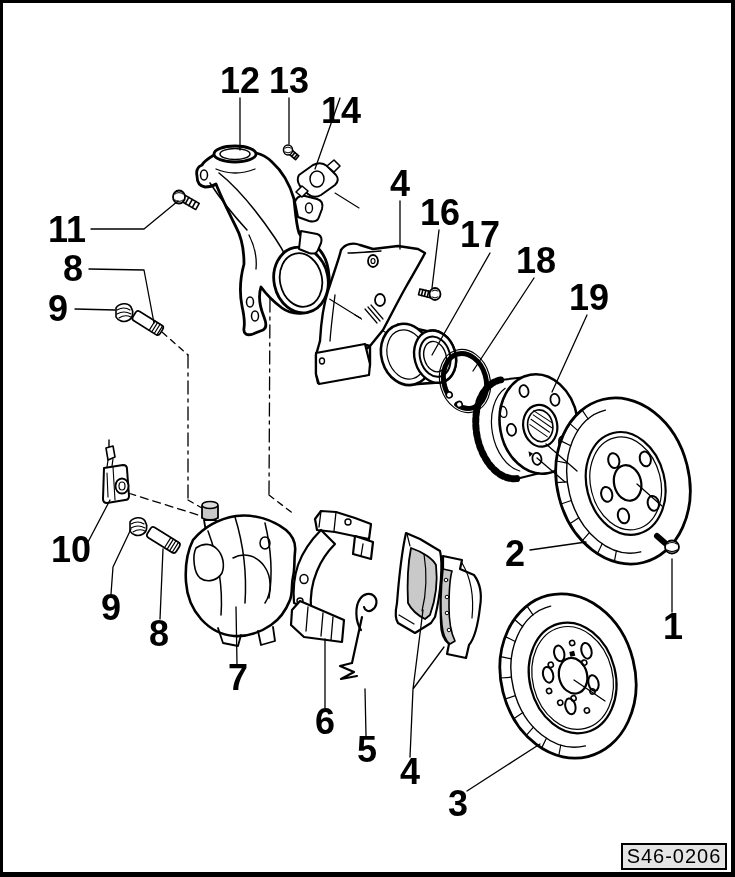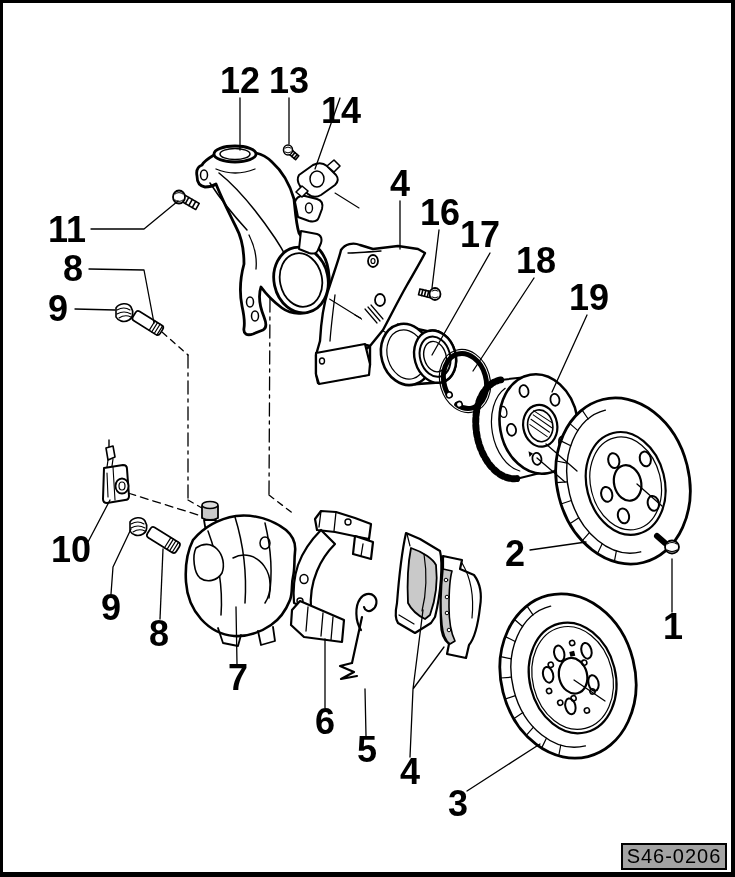--- a/index.html
+++ b/index.html
@@ -8,21 +8,21 @@
   .frame{position:absolute;left:0;top:0;width:735px;height:877px;
          border-top:3px solid #000;border-left:3px solid #000;
          border-right:4px solid #000;border-bottom:5px solid #000;
          box-sizing:border-box;background:#fff;}
   svg{position:absolute;left:0;top:0;}
   .callout{position:absolute;transform:translate(-50%,-50%);
            font-size:36px;font-weight:700;color:#000;line-height:1;
            font-family:"Liberation Sans",sans-serif;white-space:nowrap;}
   .codebox{position:absolute;left:618px;top:840px;width:106px;height:27px;
            border:2px solid #000;box-sizing:border-box;display:flex;
-           align-items:center;justify-content:center;background:#a3a3a3;
+           align-items:center;justify-content:center;background:#e5e5e5;
            font-size:20px;letter-spacing:1px;color:#000;}
 </style>
 </head>
 <body>
 
 <div class="frame">
 <svg width="735" height="877" viewBox="0 0 735 877">
   <g fill="none" stroke="#000" stroke-linecap="round" stroke-linejoin="round">
 
     <g stroke-width="1.3">

